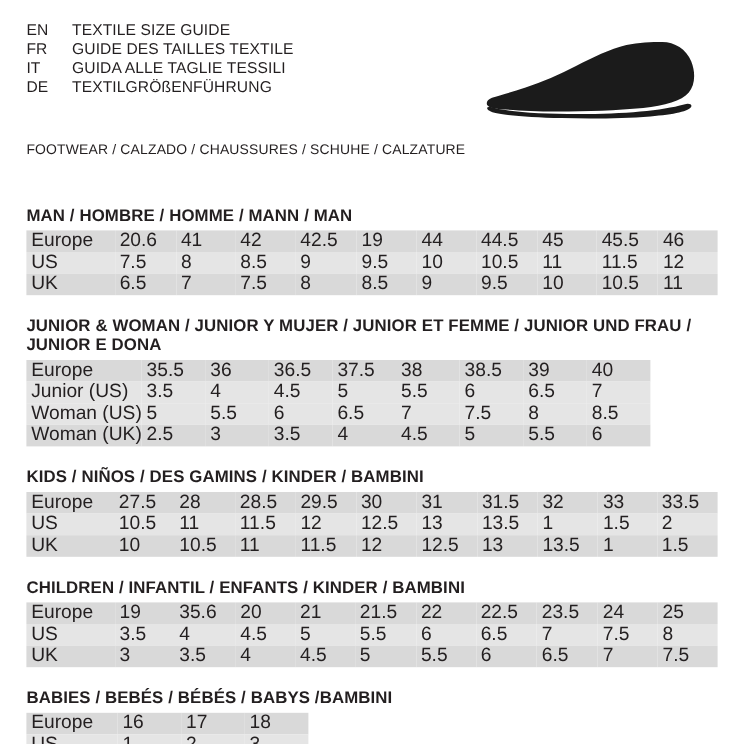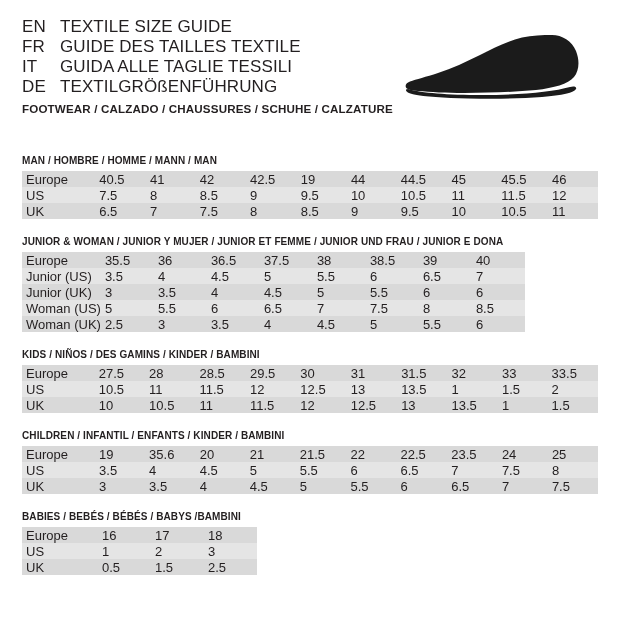--- a/index.html
+++ b/index.html
@@ -24,21 +24,21 @@
   }
 
   
   .header {
     display: flex;
     align-items: flex-start;
     justify-content: space-between;
   }
   .lang-table {
     border-collapse: collapse;
-    font-size: 17px;
+    font-size: 13px;
     line-height: 1.0;
   }
   .lang-table td {
     padding: 1.6px 0;
     vertical-align: top;
     letter-spacing: 0.1px;
   }
   .lang-code {
     width: 38px;
     font-weight: 400;
@@ -52,39 +52,40 @@
     height: 72px;
     margin-right: 14px;
     margin-top: 14px;
     display: flex;
     align-items: center;
     justify-content: center;
   }
   .shoe-wrap svg { display: block; }
 
   .footwear-line {
+    margin-top: 16px;
     font-size: 11.6px;
-    font-weight: bold;
+    font-weight: normal;
     letter-spacing: 0.15px;
   }
 
   
   .section {
     margin-top: 17px;
   }
   .section.first { margin-top: 40px; }
   .section-title {
-    font-size: 10px;
+    font-size: 14px;
     font-weight: bold;
     letter-spacing: 0.1px;
     margin-bottom: 5px;
   }
   table.size {
     border-collapse: collapse;
-    font-size: 13px;
+    font-size: 16px;
     table-layout: fixed;
   }
   table.size td {
     height: 16px;
     padding: 0 0 0 4px;
     text-align: left;
     white-space: nowrap;
   }
   tr.shaded td { background: #d9d9d9; }
   tr.plain td { background: #e5e5e5; }
@@ -150,21 +151,21 @@
             <col style="width: 53px;">
             <col style="width: 53px;">
             <col style="width: 53px;">
             <col style="width: 53px;">
             <col style="width: 53px;">
             <col style="width: 53px;">
           </colgroup>
           <tbody>
             <tr class="shaded">
               <td class="rowlabel">Europe</td>
-              <td>40.5</td>
+              <td>20.6</td>
               <td>41</td>
               <td>42</td>
               <td>42.5</td>
               <td>19</td>
               <td>44</td>
               <td>44.5</td>
               <td>45</td>
               <td>45.5</td>
               <td>46</td>
             </tr>
@@ -227,31 +228,20 @@
               <td class="rowlabel">Junior (US)</td>
               <td>3.5</td>
               <td>4</td>
               <td>4.5</td>
               <td>5</td>
               <td>5.5</td>
               <td>6</td>
               <td>6.5</td>
               <td>7</td>
             </tr>
-            <tr class="shaded">
-              <td class="rowlabel">Junior (UK)</td>
-              <td>3</td>
-              <td>3.5</td>
-              <td>4</td>
-              <td>4.5</td>
-              <td>5</td>
-              <td>5.5</td>
-              <td>6</td>
-              <td>6</td>
-            </tr>
             <tr class="plain">
               <td class="rowlabel">Woman (US)</td>
               <td>5</td>
               <td>5.5</td>
               <td>6</td>
               <td>6.5</td>
               <td>7</td>
               <td>7.5</td>
               <td>8</td>
               <td>8.5</td>

